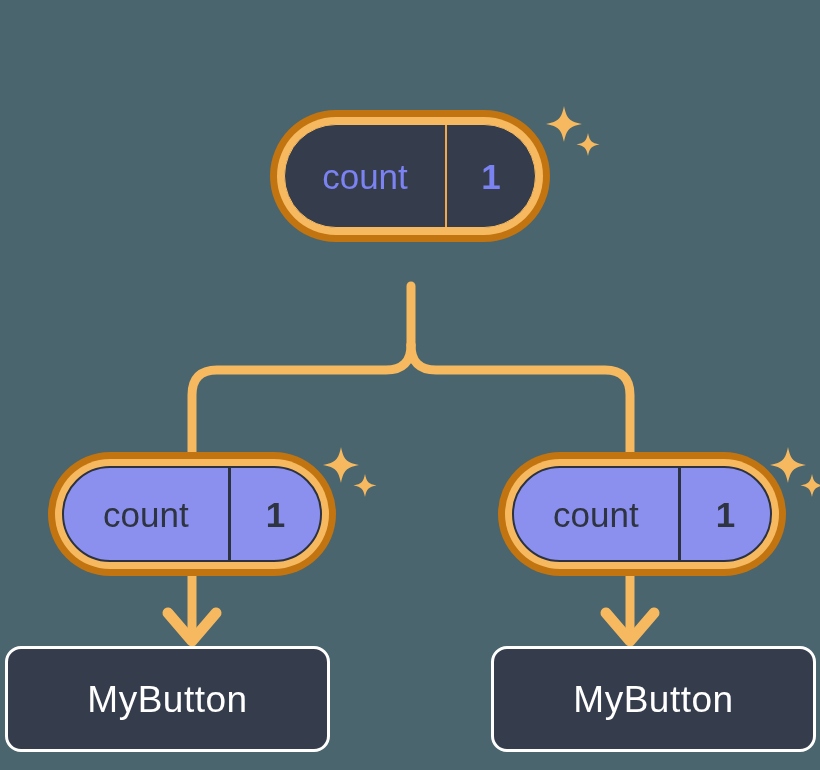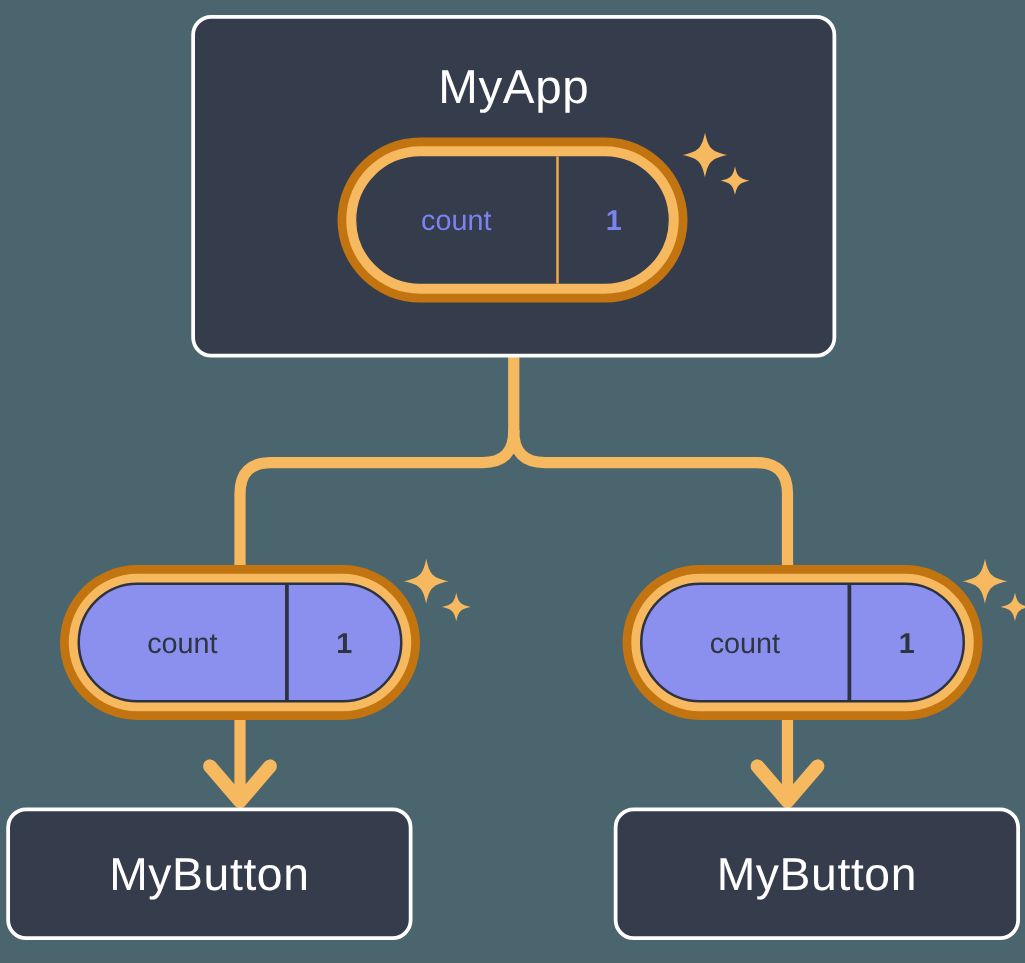--- a/index.html
+++ b/index.html
@@ -93,21 +93,21 @@
     height: 100%;
     border-radius: 999px;
     display: flex;
     align-items: stretch;
     overflow: hidden;
   }
   .pill-cell {
     display: flex;
     align-items: center;
     justify-content: center;
-    font-size: 23px;
+    font-size: 35px;
     line-height: 1;
     white-space: nowrap;
   }
   .pill-cell.key { flex: 0 0 64%; }
   .pill-cell.val { flex: 1 1 auto; font-weight: bold; }
 
   
   #pill-app {
     left: 270px;
     top: 110px;
@@ -162,23 +162,20 @@
     <g fill="none" stroke="#f6b95f" stroke-width="9" stroke-linecap="butt" stroke-linejoin="miter">
       <path d="M 192 576 L 192 642"></path>
       <path d="M 630 576 L 630 642"></path>
     </g>
     <g fill="none" stroke="#f6b95f" stroke-width="11" stroke-linecap="round" stroke-linejoin="round">
       <path d="M 168 613 L 192 641 L 216 613"></path>
       <path d="M 606 613 L 630 641 L 654 613"></path>
     </g>
   </svg>
 
-  <div id="app-box" class="component-box">
-    <div class="component-title">MyApp</div>
-  </div>
 
   <div id="pill-app" class="state-pill">
     <div class="pill-mid">
       <div class="pill-inner">
         <div class="pill-cell key">count</div>
         <div class="pill-cell val">1</div>
       </div>
     </div>
   </div>
 

